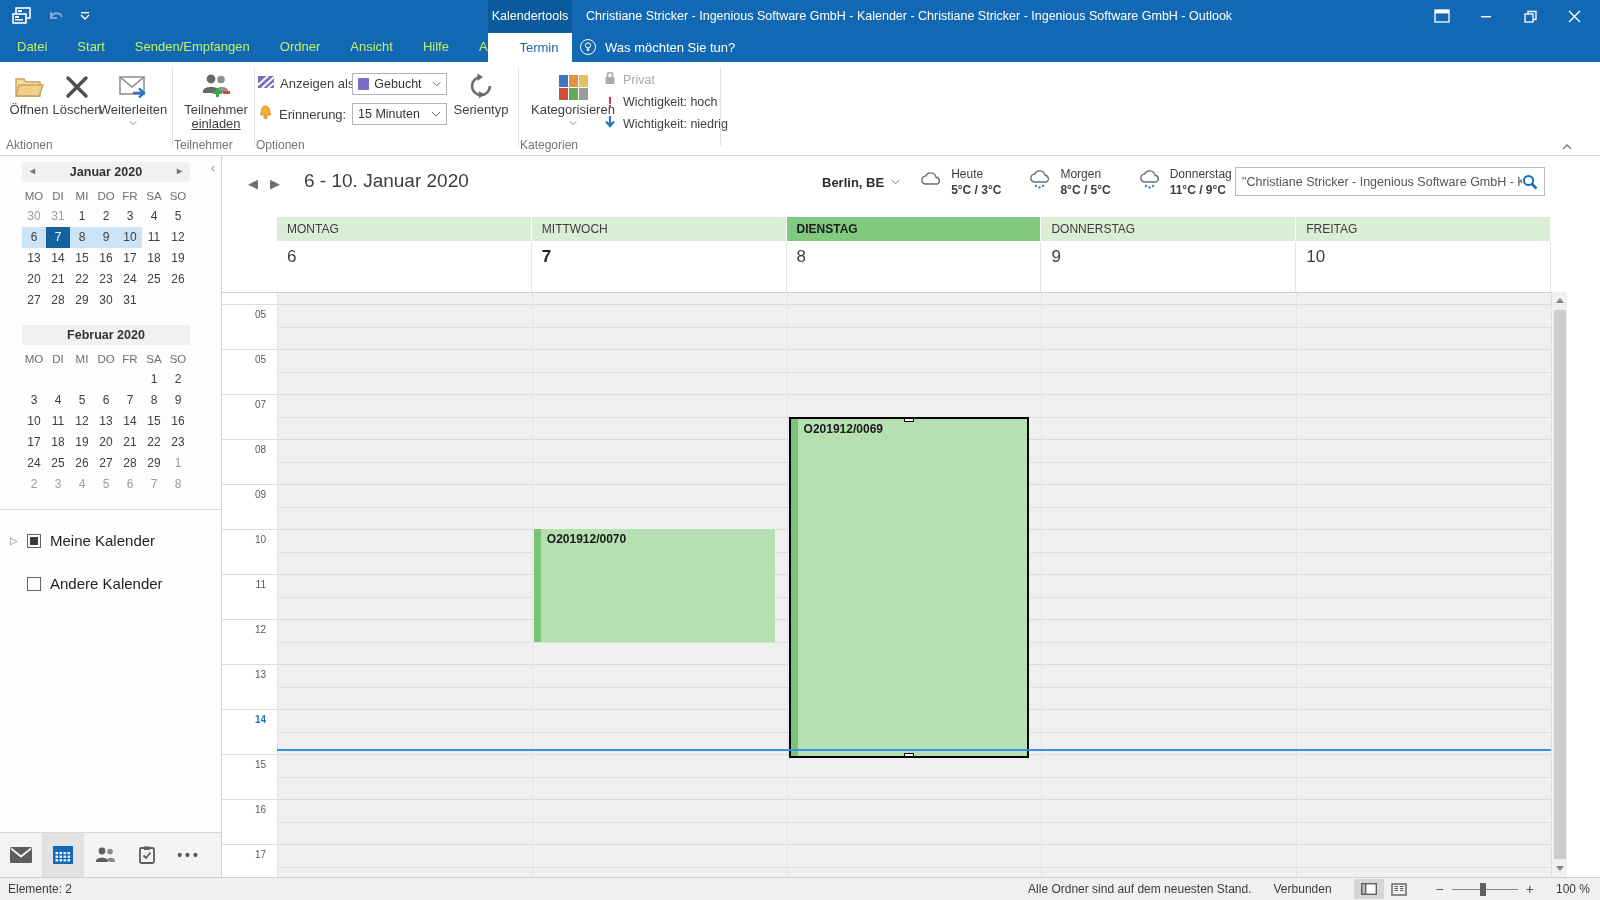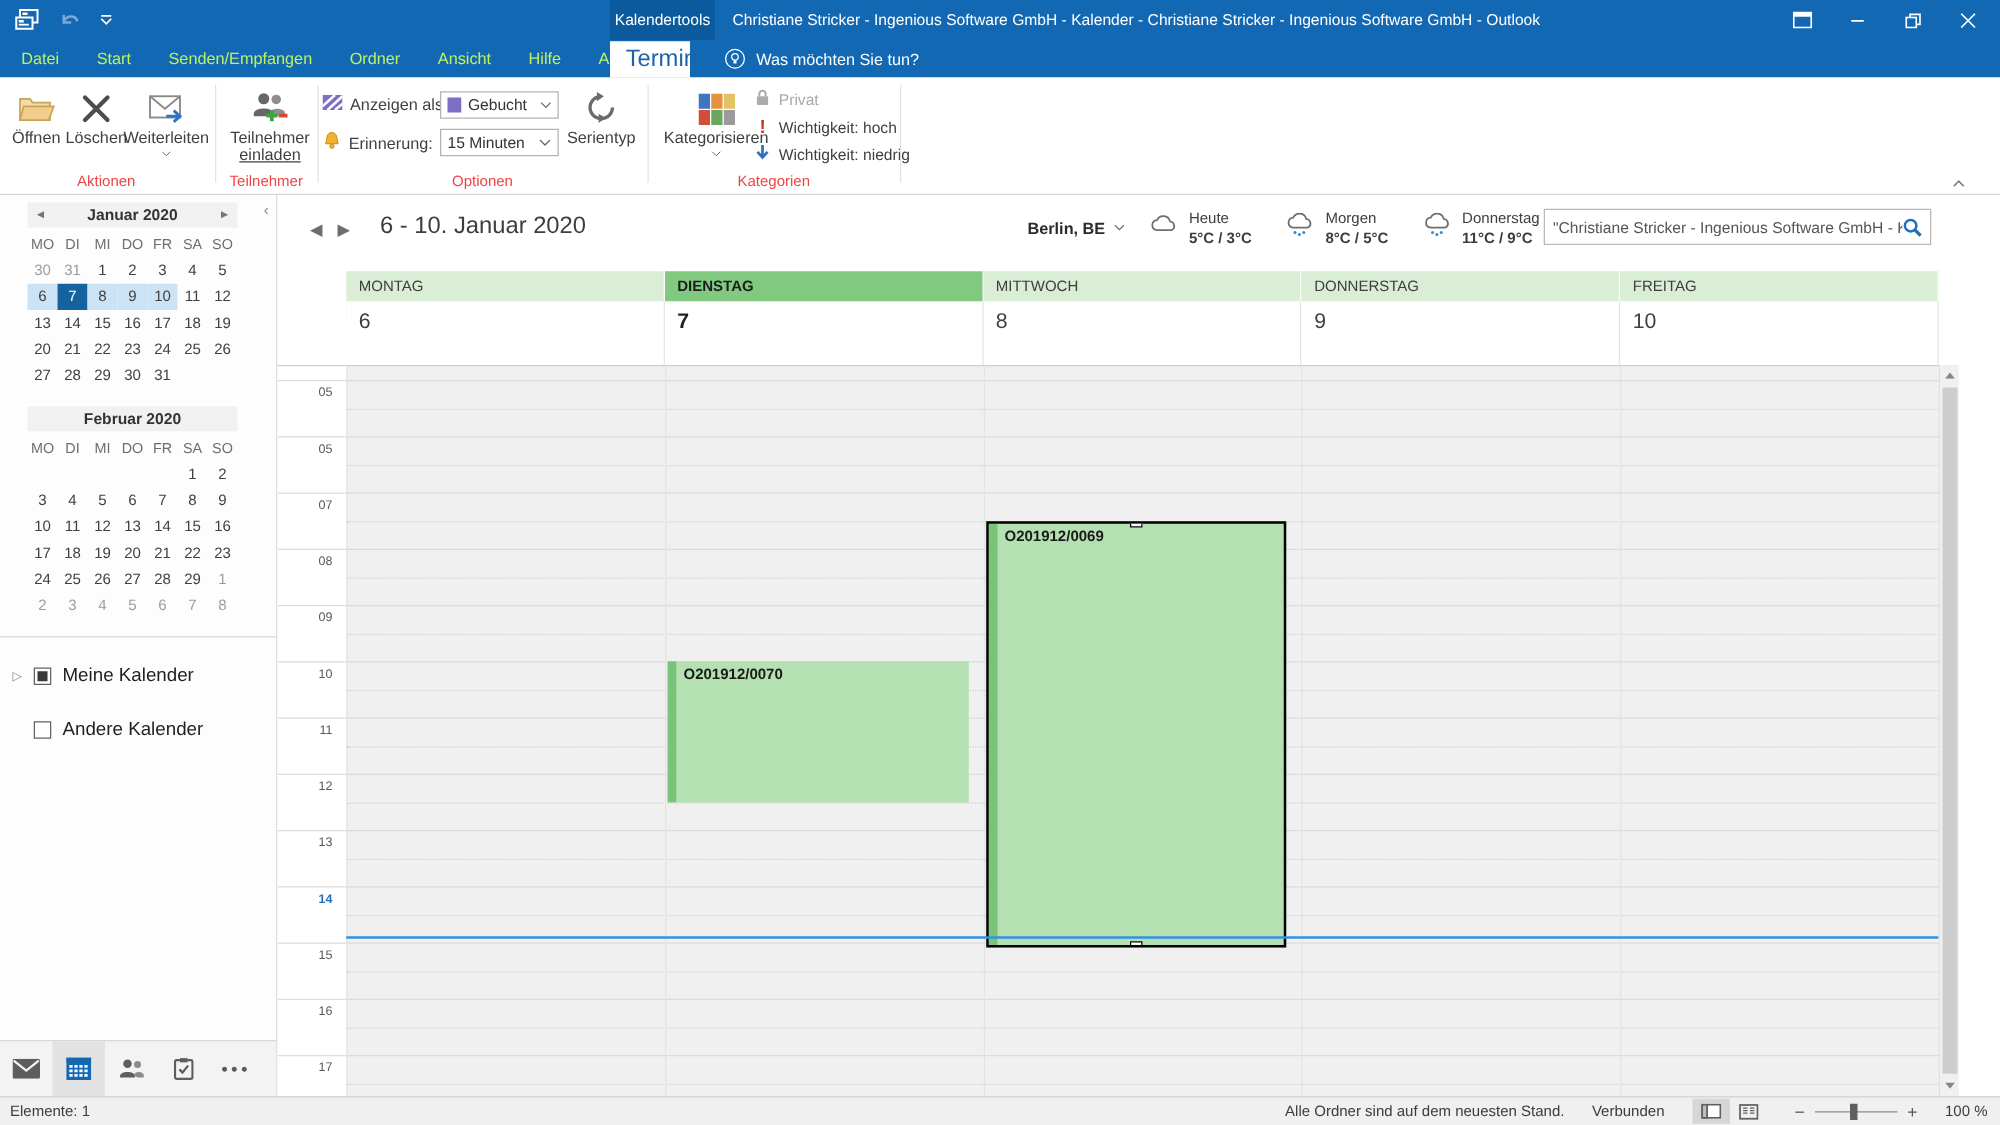--- a/index.html
+++ b/index.html
@@ -12,30 +12,30 @@
   .qat svg { display:block; }
   .ctx-tab { position:absolute; left:488px; top:0; width:84px; height:32px; background:#0b5a9e; color:#fff; font-size:12.5px; display:flex; align-items:center; justify-content:center; }
   .win-title { position:absolute; left:586px; top:0; height:32px; display:flex; align-items:center; font-size:12.5px; color:#fff; white-space:nowrap; }
   .win-controls { position:absolute; right:4px; top:0; height:32px; display:flex; }
   .win-btn { width:44px; height:32px; display:flex; align-items:center; justify-content:center; color:#fff; }
 
   
   .menubar { position:absolute; left:0; top:32px; width:1600px; height:30px; background:#1268b3; }
   #menu-tabs { display:flex; height:30px; padding-left:2px; }
   .menu-tab { color:#bef264; font-size:13px; line-height:30px; padding:0 15px; cursor:default; }
-  .active-tab { position:absolute; left:488px; top:1px; width:64px; height:29px; background:#fff; color:#1f63a8; font-size:19px; display:flex; align-items:center; justify-content:center;padding-left:18px; }
+  .active-tab { position:absolute; left:488px; top:1px; width:84px; height:29px; background:#fff; color:#1f63a8; font-size:13px; display:flex; align-items:center; justify-content:center;padding-left:18px; }
   .tellme { position:absolute; left:580px; top:0; height:30px; display:flex; align-items:center; gap:9px; color:#fff; font-size:13px; }
   .bulb { width:16px; height:16px; border:1px solid #fff; border-radius:50%; display:flex; align-items:center; justify-content:center; font-size:10px; }
 
   
   .ribbon { position:absolute; left:0; top:62px; width:1600px; height:94px; background:#fff; border-bottom:1px solid #d6d6d6; font-size:13px; color:#3f3f3f; }
   .rb-sep { position:absolute; top:6px; width:1px; height:78px; background:#e2e2e2; }
   .big-btn { position:absolute; top:4px; display:flex; flex-direction:column; align-items:center; gap:2px; text-align:center; }
   .big-btn .ic { height:34px; display:flex; align-items:flex-end; justify-content:center; }
-  .grp-label { position:absolute; top:76px; font-size:12px; color:#ef4444; text-align:center; }
+  .grp-label { position:absolute; top:76px; font-size:12px; color:#737373; text-align:left; }
   .opt-row { position:absolute; left:258px; display:flex; align-items:center; gap:6px; }
   .combo { width:95px; height:22px; border:1px solid #b0b4ba; background:#fff; display:flex; align-items:center; padding:0 5px; gap:5px; font-size:12.5px; color:#333; }
   .combo .sp { flex:1; }
   .swatch { width:12px; height:12px; background:#7a6fc5; }
   .small-cmd { position:absolute; left:604px; display:flex; align-items:center; gap:7px; font-size:12.5px; color:#3f3f3f; white-space:nowrap; }
   .small-cmd.disabled { color:#a9a9a9; }
   .cat-grid { display:grid; grid-template-columns:repeat(3,9px); grid-auto-rows:12px; gap:1px; }
   .chev-v { width:8px; height:8px; }
   .ribbon-collapse { position:absolute; right:28px; top:76px; color:#7a7a7a; }
 
@@ -570,22 +570,22 @@
         <input value="&quot;Christiane Stricker - Ingenious Software GmbH - Kal" style="">
         <svg width="16" height="16" viewBox="0 0 16 16">
             <circle cx="6.5" cy="6.5" r="4.6" fill="none" stroke="#1e6fc0" stroke-width="2"></circle>
             <path d="M10 10 L14.5 14.5" stroke="#1e6fc0" stroke-width="2.6"></path>
           </svg>
       </div>
     </div>
 
     <div class="day-headers" id="day-headers">
         <div class="day-h">MONTAG</div>
+        <div class="day-h">MITTWOCH</div>
         <div class="day-h today">DIENSTAG</div>
-        <div class="day-h">MITTWOCH</div>
         <div class="day-h">DONNERSTAG</div>
         <div class="day-h">FREITAG</div>
       </div>
     <div class="date-row" id="date-row">
         <div class="date-c">6</div>
         <div class="date-c today">7</div>
         <div class="date-c">8</div>
         <div class="date-c">9</div>
         <div class="date-c">10</div>
       </div>
@@ -658,21 +658,21 @@
       <div class="vs-thumb"></div>
       <div class="vs-btn" style="bottom:0;">
           <svg width="8" height="5" viewBox="0 0 8 5">
             <path d="M0 0 L4 5 L8 0 Z" fill="#868686"></path>
           </svg>
         </div>
     </div>
   </div>
 
   <div class="statusbar">
-    <div class="sb-left">Elemente: 1</div>
+    <div class="sb-left">Elemente: 2</div>
     <div class="sb-right">
       <span>Alle Ordner sind auf dem neuesten Stand.</span>
       <span>Verbunden</span>
       <span class="view-btns">
         <span class="view-btn active">
             <svg width="16" height="12" viewBox="0 0 16 12">
               <rect x="0.7" y="0.7" width="14.6" height="10.6" fill="#fff" stroke="#5f5f5f" stroke-width="1.4"></rect>
               <rect x="0.7" y="0.7" width="4" height="10.6" fill="#bdbdbd" stroke="#5f5f5f" stroke-width="1.4"></rect>
             </svg>
           </span>

